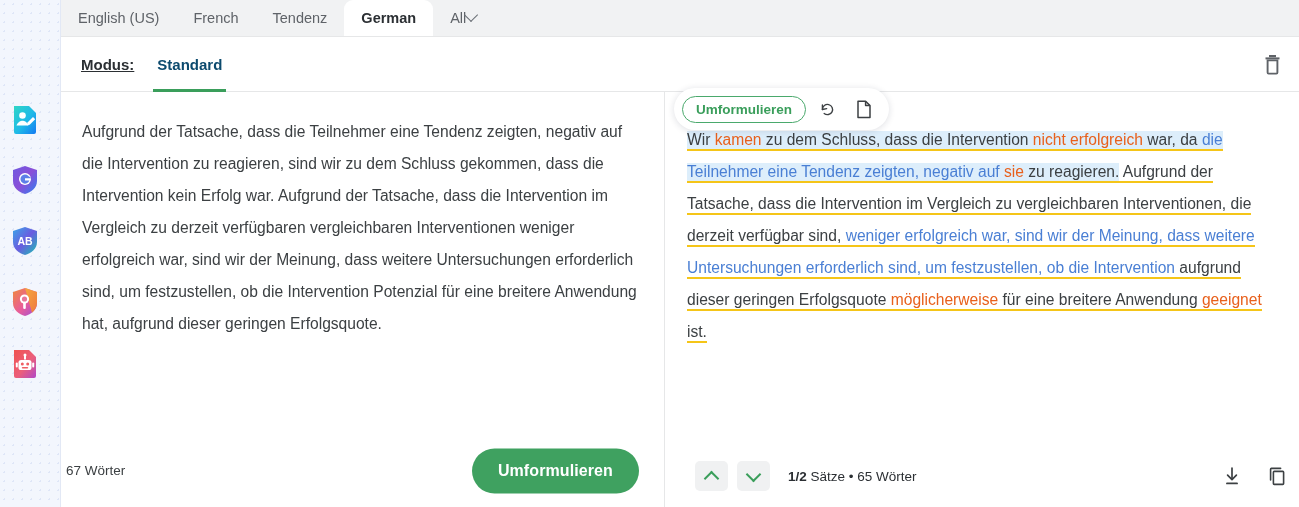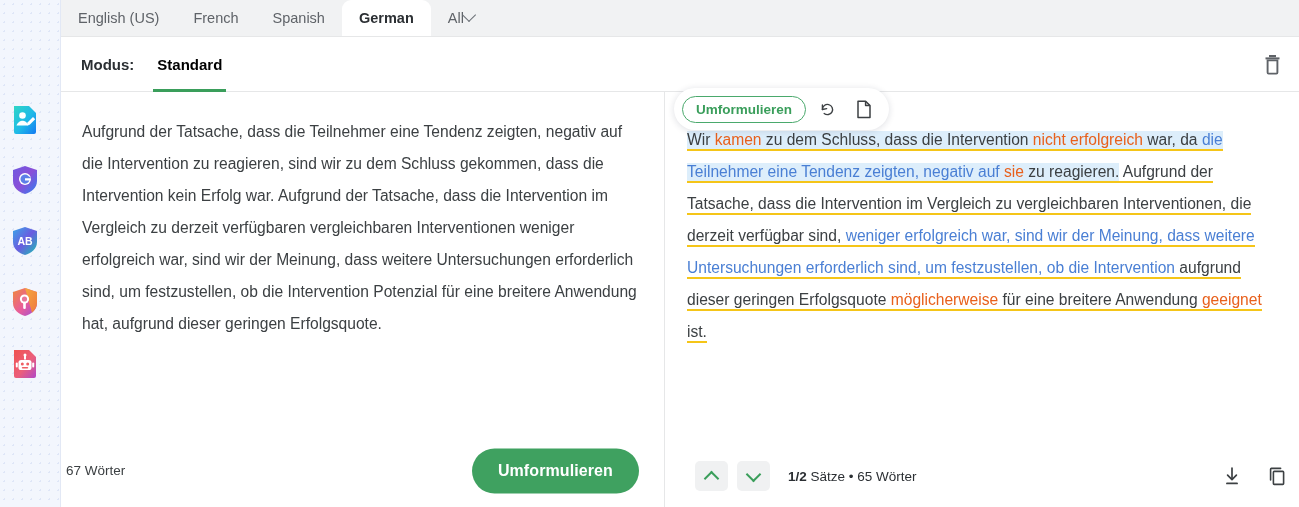--- a/index.html
+++ b/index.html
@@ -102,34 +102,35 @@
     border-bottom: 1px solid #e6e7e8;
     box-sizing: border-box;
     display: flex;
     align-items: center;
   }
   #modus-label {
     margin-left: 20px;
     font-size: 15px;
     font-weight: bold;
     color: #2b2f33;
+    text-decoration: underline;
   }
   #modus-value-wrap {
     margin-left: 19px;
     height: 55px;
     display: flex;
     align-items: center;
     position: relative;
     cursor: pointer;
     padding: 0 4px;
   }
   #modus-value {
     font-size: 15px;
     font-weight: bold;
-    color: #000000;
+    color: #0c4a6e;
   }
   #modus-underline {
     position: absolute;
     left: 0; right: 0; bottom: 0;
     height: 3px;
     background: #3a9e5b;
   }
   #trash-btn {
     position: absolute;
     right: 12px; top: 50%;
@@ -388,21 +389,21 @@
         <rect x="6.8" y="15.5" width="2" height="5" rx="1" fill="#ffffff"></rect>
         <rect x="23.2" y="15.5" width="2" height="5" rx="1" fill="#ffffff"></rect>
       </svg>
 
     </div>
   </div>
 
   <div id="tabbar">
     <div class="lang-tab">English (US)</div>
     <div class="lang-tab">French</div>
-    <div class="lang-tab">Spanish</div>
+    <div class="lang-tab">Tendenz</div>
     <div class="lang-tab active">German</div>
     <div class="lang-tab-all">
       <span>All</span>
       <span class="chev"></span>
     </div>
   </div>
 
   <div id="modusbar">
     <span id="modus-label">Modus:</span>
     <div id="modus-value-wrap">

